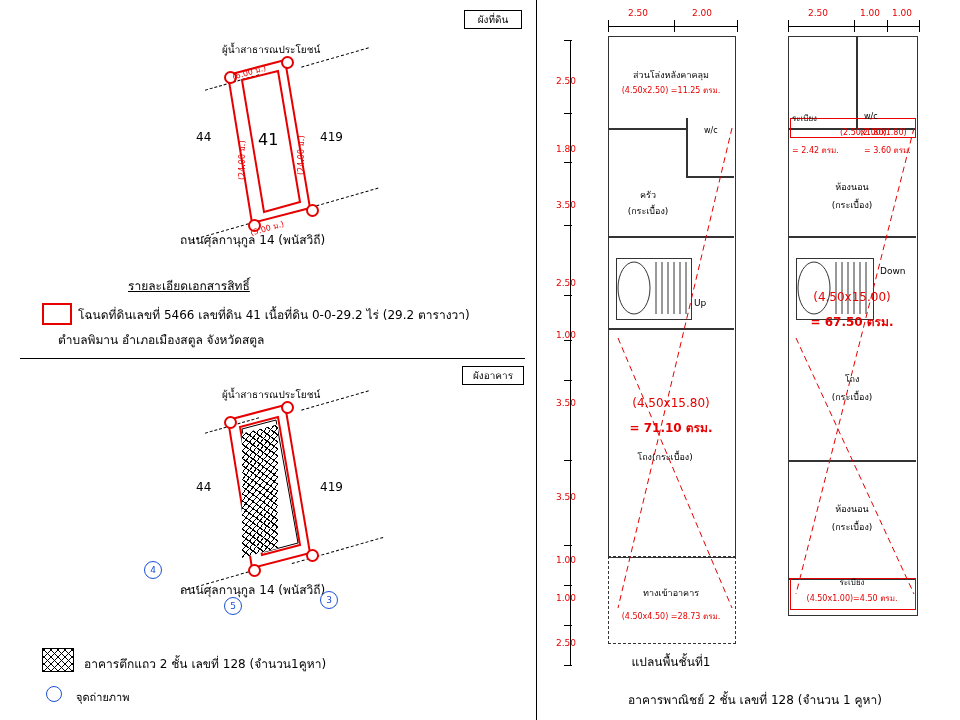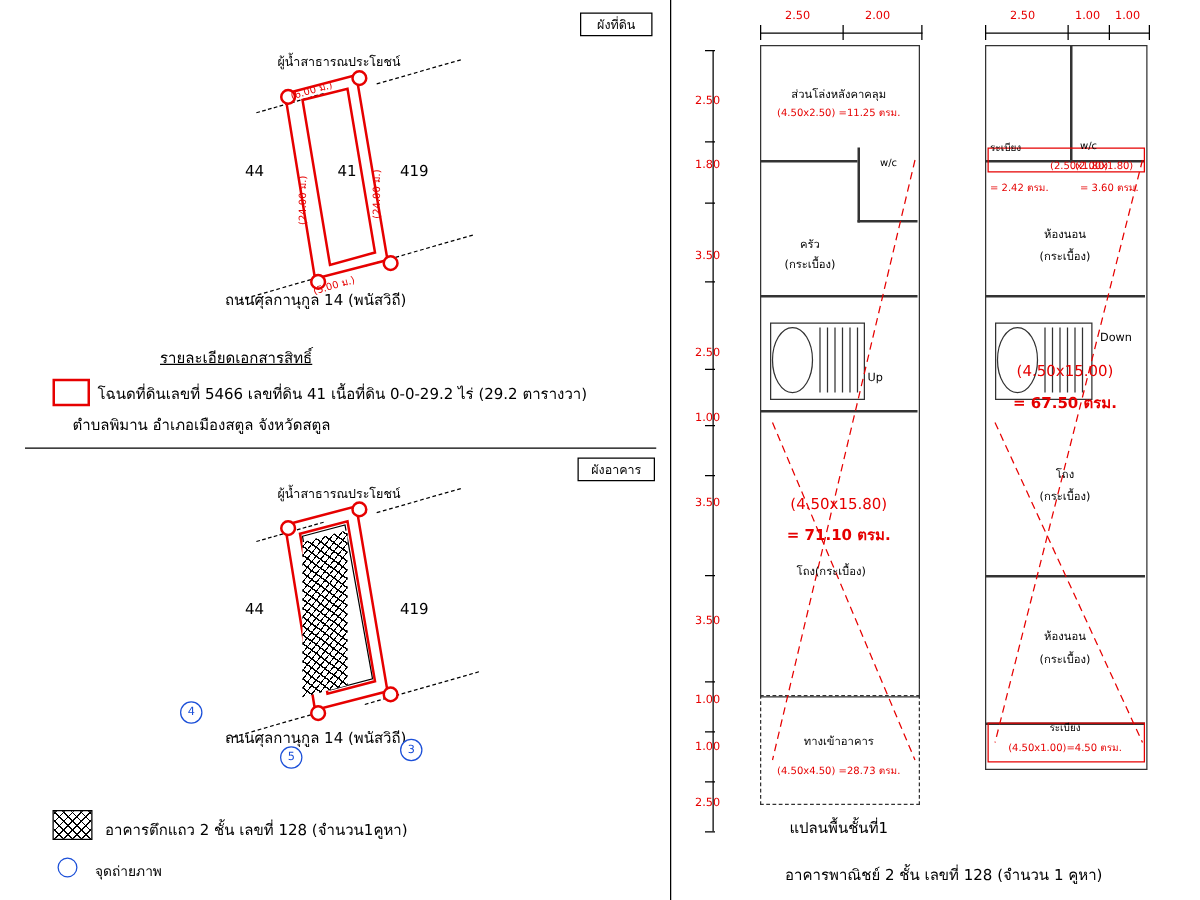--- a/index.html
+++ b/index.html
@@ -66,21 +66,21 @@
   <div class="node" style="left:126px;top:164px;"></div>
   <div class="node" style="left:68px;top:179px;"></div>
 
   <div class="abs red xsmall" style="left:52px;top:26px;transform:rotate(-16deg);">(6.00 ม.)</div>
   <div class="abs red xsmall" style="left:70px;top:182px;transform:rotate(-16deg);">(5.00 ม.)</div>
   <div class="abs red xsmall rot90" style="left:56px;top:140px;">(24.00 ม.)</div>
   <div class="abs red xsmall rot90" style="left:115px;top:135px;">(24.00 ม.)</div>
 
   <div class="abs" style="left:42px;top:2px;font-size:10px;">ผู้น้ำสาธารณประโยชน์</div>
   <div class="abs" style="left:16px;top:90px;font-size:12px;">44</div>
-  <div class="abs" style="left:78px;top:90px;font-size:12px;margin-left:12px;">41</div>
+  <div class="abs" style="left:78px;top:90px;font-size:16px;">41</div>
   <div class="abs" style="left:140px;top:90px;font-size:12px;">419</div>
   <div class="abs" style="left:0px;top:190px;width:250px;font-size:12px;">ถนนศุลกานุกูล 14 (พนัสวิถี)</div>
 </div>
 
 <div class="abs u" style="left:128px;top:276px;font-size:12px;">รายละเอียดเอกสารสิทธิ์</div>
 <div class="abs legendswatch" style="left:42px;top:303px;"></div>
 <div class="abs" style="left:78px;top:305px;font-size:12px;">โฉนดที่ดินเลขที่ 5466 เลขที่ดิน 41 เนื้อที่ดิน 0-0-29.2 ไร่ (29.2 ตารางวา)</div>
 <div class="abs" style="left:58px;top:330px;font-size:12px;">ตำบลพิมาน อำเภอเมืองสตูล จังหวัดสตูล</div>
 
 <div class="divider" style="left:20px;top:358px;width:505px;"></div>
@@ -132,21 +132,21 @@
   <div class="tick" style="left:8px;top:255px;"></div>
   <div class="tick" style="left:8px;top:300px;"></div>
   <div class="tick" style="left:8px;top:340px;"></div>
   <div class="tick" style="left:8px;top:420px;"></div>
   <div class="tick" style="left:8px;top:505px;"></div>
   <div class="tick" style="left:8px;top:545px;"></div>
   <div class="tick" style="left:8px;top:585px;"></div>
   <div class="tick" style="left:8px;top:625px;"></div>
 
   <div class="abs red small" style="left:0px;top:36px;">2.50</div>
-  <div class="abs red small" style="left:0px;top:87px;">1.80</div>
+  <div class="abs red small" style="left:0px;top:104px;">1.80</div>
   <div class="abs red small" style="left:0px;top:160px;">3.50</div>
   <div class="abs red small" style="left:0px;top:238px;">2.50</div>
   <div class="abs red small" style="left:0px;top:290px;">1.00</div>
   <div class="abs red small" style="left:0px;top:358px;">3.50</div>
   <div class="abs red small" style="left:0px;top:452px;">3.50</div>
   <div class="abs red small" style="left:0px;top:515px;">1.00</div>
   <div class="abs red small" style="left:0px;top:553px;">1.00</div>
   <div class="abs red small" style="left:0px;top:598px;">2.50</div>
 </div>
 

